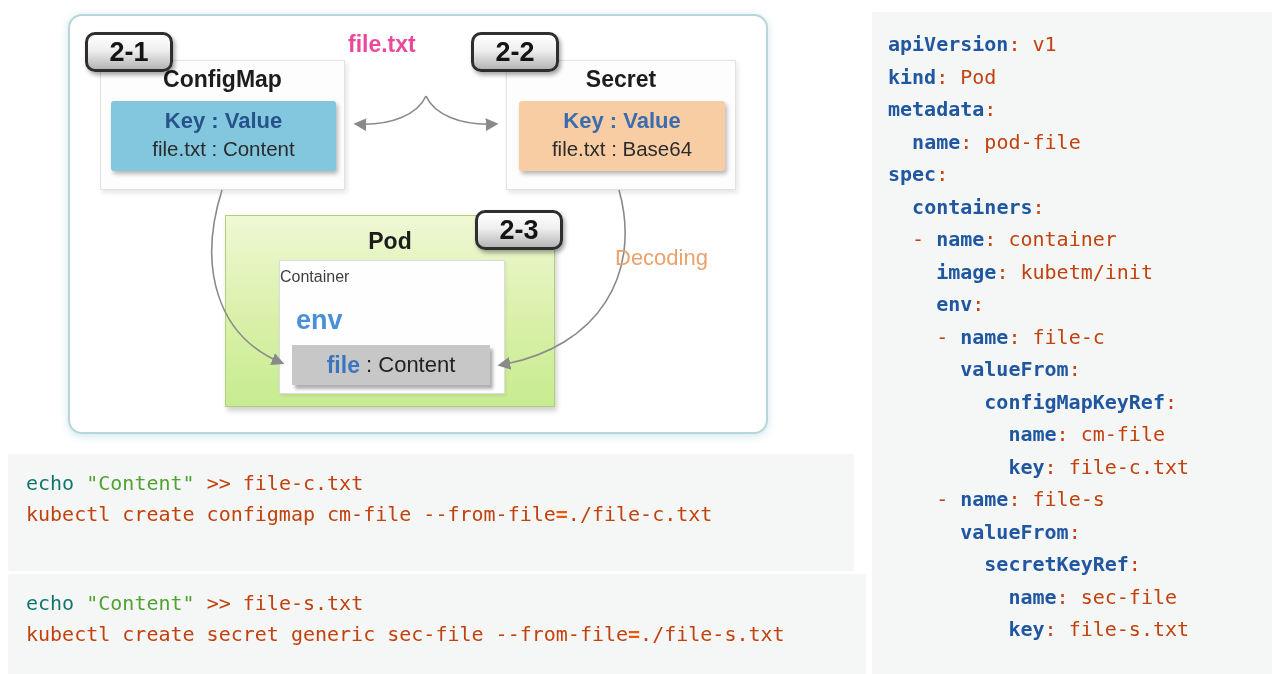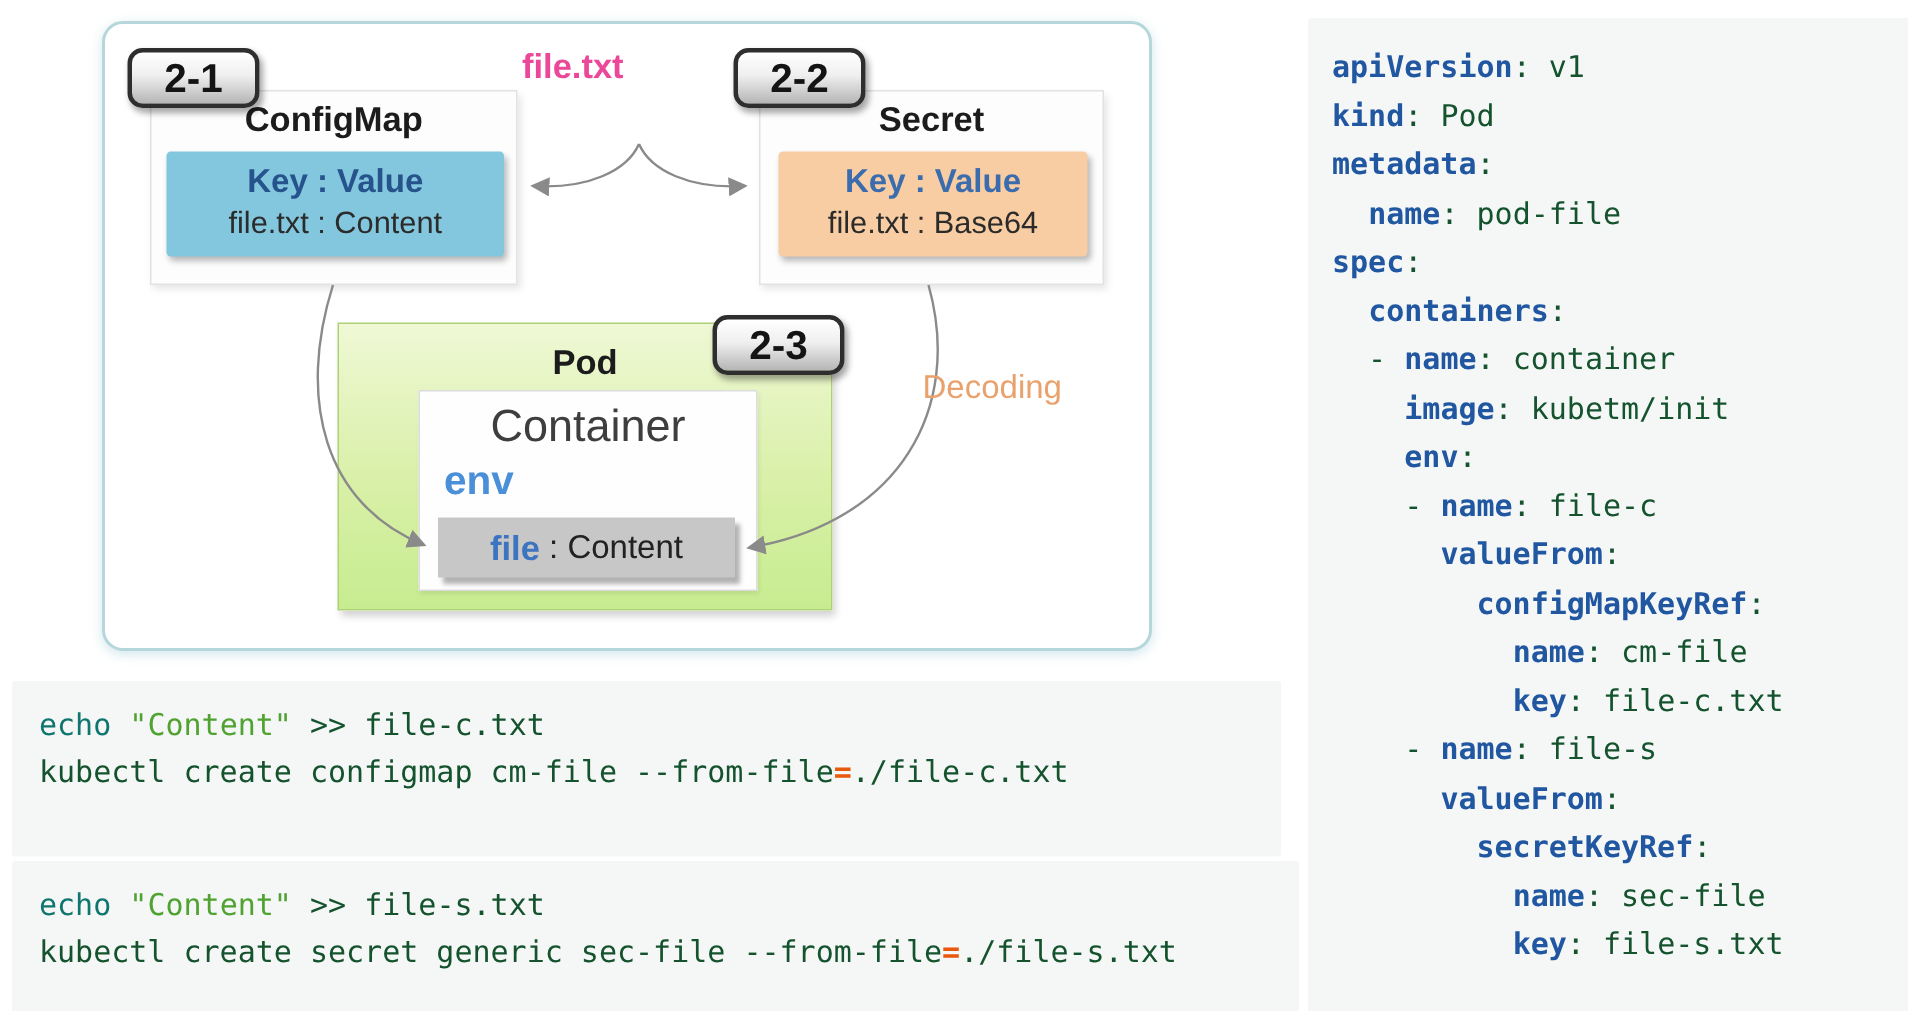--- a/index.html
+++ b/index.html
@@ -29,53 +29,53 @@
           border-radius:2px;display:flex;align-items:center;justify-content:center;
           font-weight:bold;font-size:22px;color:#3e68ae;z-index:4;
           text-shadow:1px 1px 0 rgba(255,255,255,.35);}
   .pod-box{position:absolute;left:155px;top:199px;width:330px;height:192px;
            background:linear-gradient(180deg,#eff8d5 0%,#d9f0a8 55%,#c7ec90 100%);
            border:1px solid #aed077;box-shadow:2px 4px 5px rgba(0,0,0,.18);z-index:1;}
   .pod-title{position:absolute;left:0;top:12px;width:100%;text-align:center;
              font-weight:bold;font-size:23px;color:#1c1c1c;}
   .container-box{position:absolute;left:209px;top:244px;width:226px;height:134px;background:#fefefe;
                  border:1px solid #dcdcdc;box-shadow:1px 2px 3px rgba(0,0,0,.08);z-index:2;}
-  .container-title{margin-top:7px;text-align:center;font-size:30px;color:#3e3e3e;}
+  .container-title{margin-top:7px;text-align:left;font-size:16px;color:#3e3e3e;}
   .env-label{position:absolute;left:16px;top:44px;font-weight:bold;font-size:27px;color:#4a90d8;}
   .file-box{position:absolute;left:222px;top:329px;width:198px;height:40px;background:#c7c7c7;
             box-shadow:3px 4px 3px rgba(0,0,0,.30);display:flex;align-items:center;
             justify-content:center;z-index:3;}
   .file-key{font-weight:bold;font-size:23px;color:#3d74c0;white-space:pre;}
   .file-rest{font-size:22px;color:#222;white-space:pre;}
   .decoding{position:absolute;left:545px;top:229px;font-size:22px;color:#e9a26d;z-index:4;}
   .arrows{position:absolute;left:0;top:0;width:696px;height:416px;z-index:3;}
 
   
   .code-block{position:absolute;background:#f5f7f7;border-radius:2px;
               font-family:"DejaVu Sans Mono",monospace;font-size:20px;line-height:31px;
               padding:14px 18px;margin:0;}
   .code-line{white-space:pre;}
   #shell-1{left:8px;top:454px;width:810px;height:89px;}
   #shell-2{left:8px;top:574px;width:822px;height:89px;}
   #yaml-1{left:872px;top:12px;width:391px;height:651px;padding:16px 16px;line-height:32.5px;}
-  .tok-plain{color:#14532d;}
+  .tok-plain{color:#c2410c;}
   .tok-key{color:#2057a0;font-weight:bold;}
   .tok-kw{color:#0f766e;}
   .tok-str{color:#50a231;}
   .tok-op{color:#e8590c;font-weight:bold;}
 </style>
 </head>
 <body>
 
 <div class="page">
 
   <div class="diagram">
 
     <div class="badge" style="left:15px;top:16px;">2-1</div>
-    <div class="badge" style="left:419px;top:16px;">2-2</div>
+    <div class="badge" style="left:401px;top:16px;">2-2</div>
     <div class="badge" style="left:405px;top:194px;">2-3</div>
 
     <div class="file-label">file.txt</div>
 
     <div class="res-box" style="left:30px;top:44px;">
       <div class="res-title">ConfigMap</div>
       <div class="kv-box" style="background:#82c7de;">
         <div class="kv-row1">Key : Value</div>
         <div class="kv-row2">file.txt : Content</div>
       </div>

